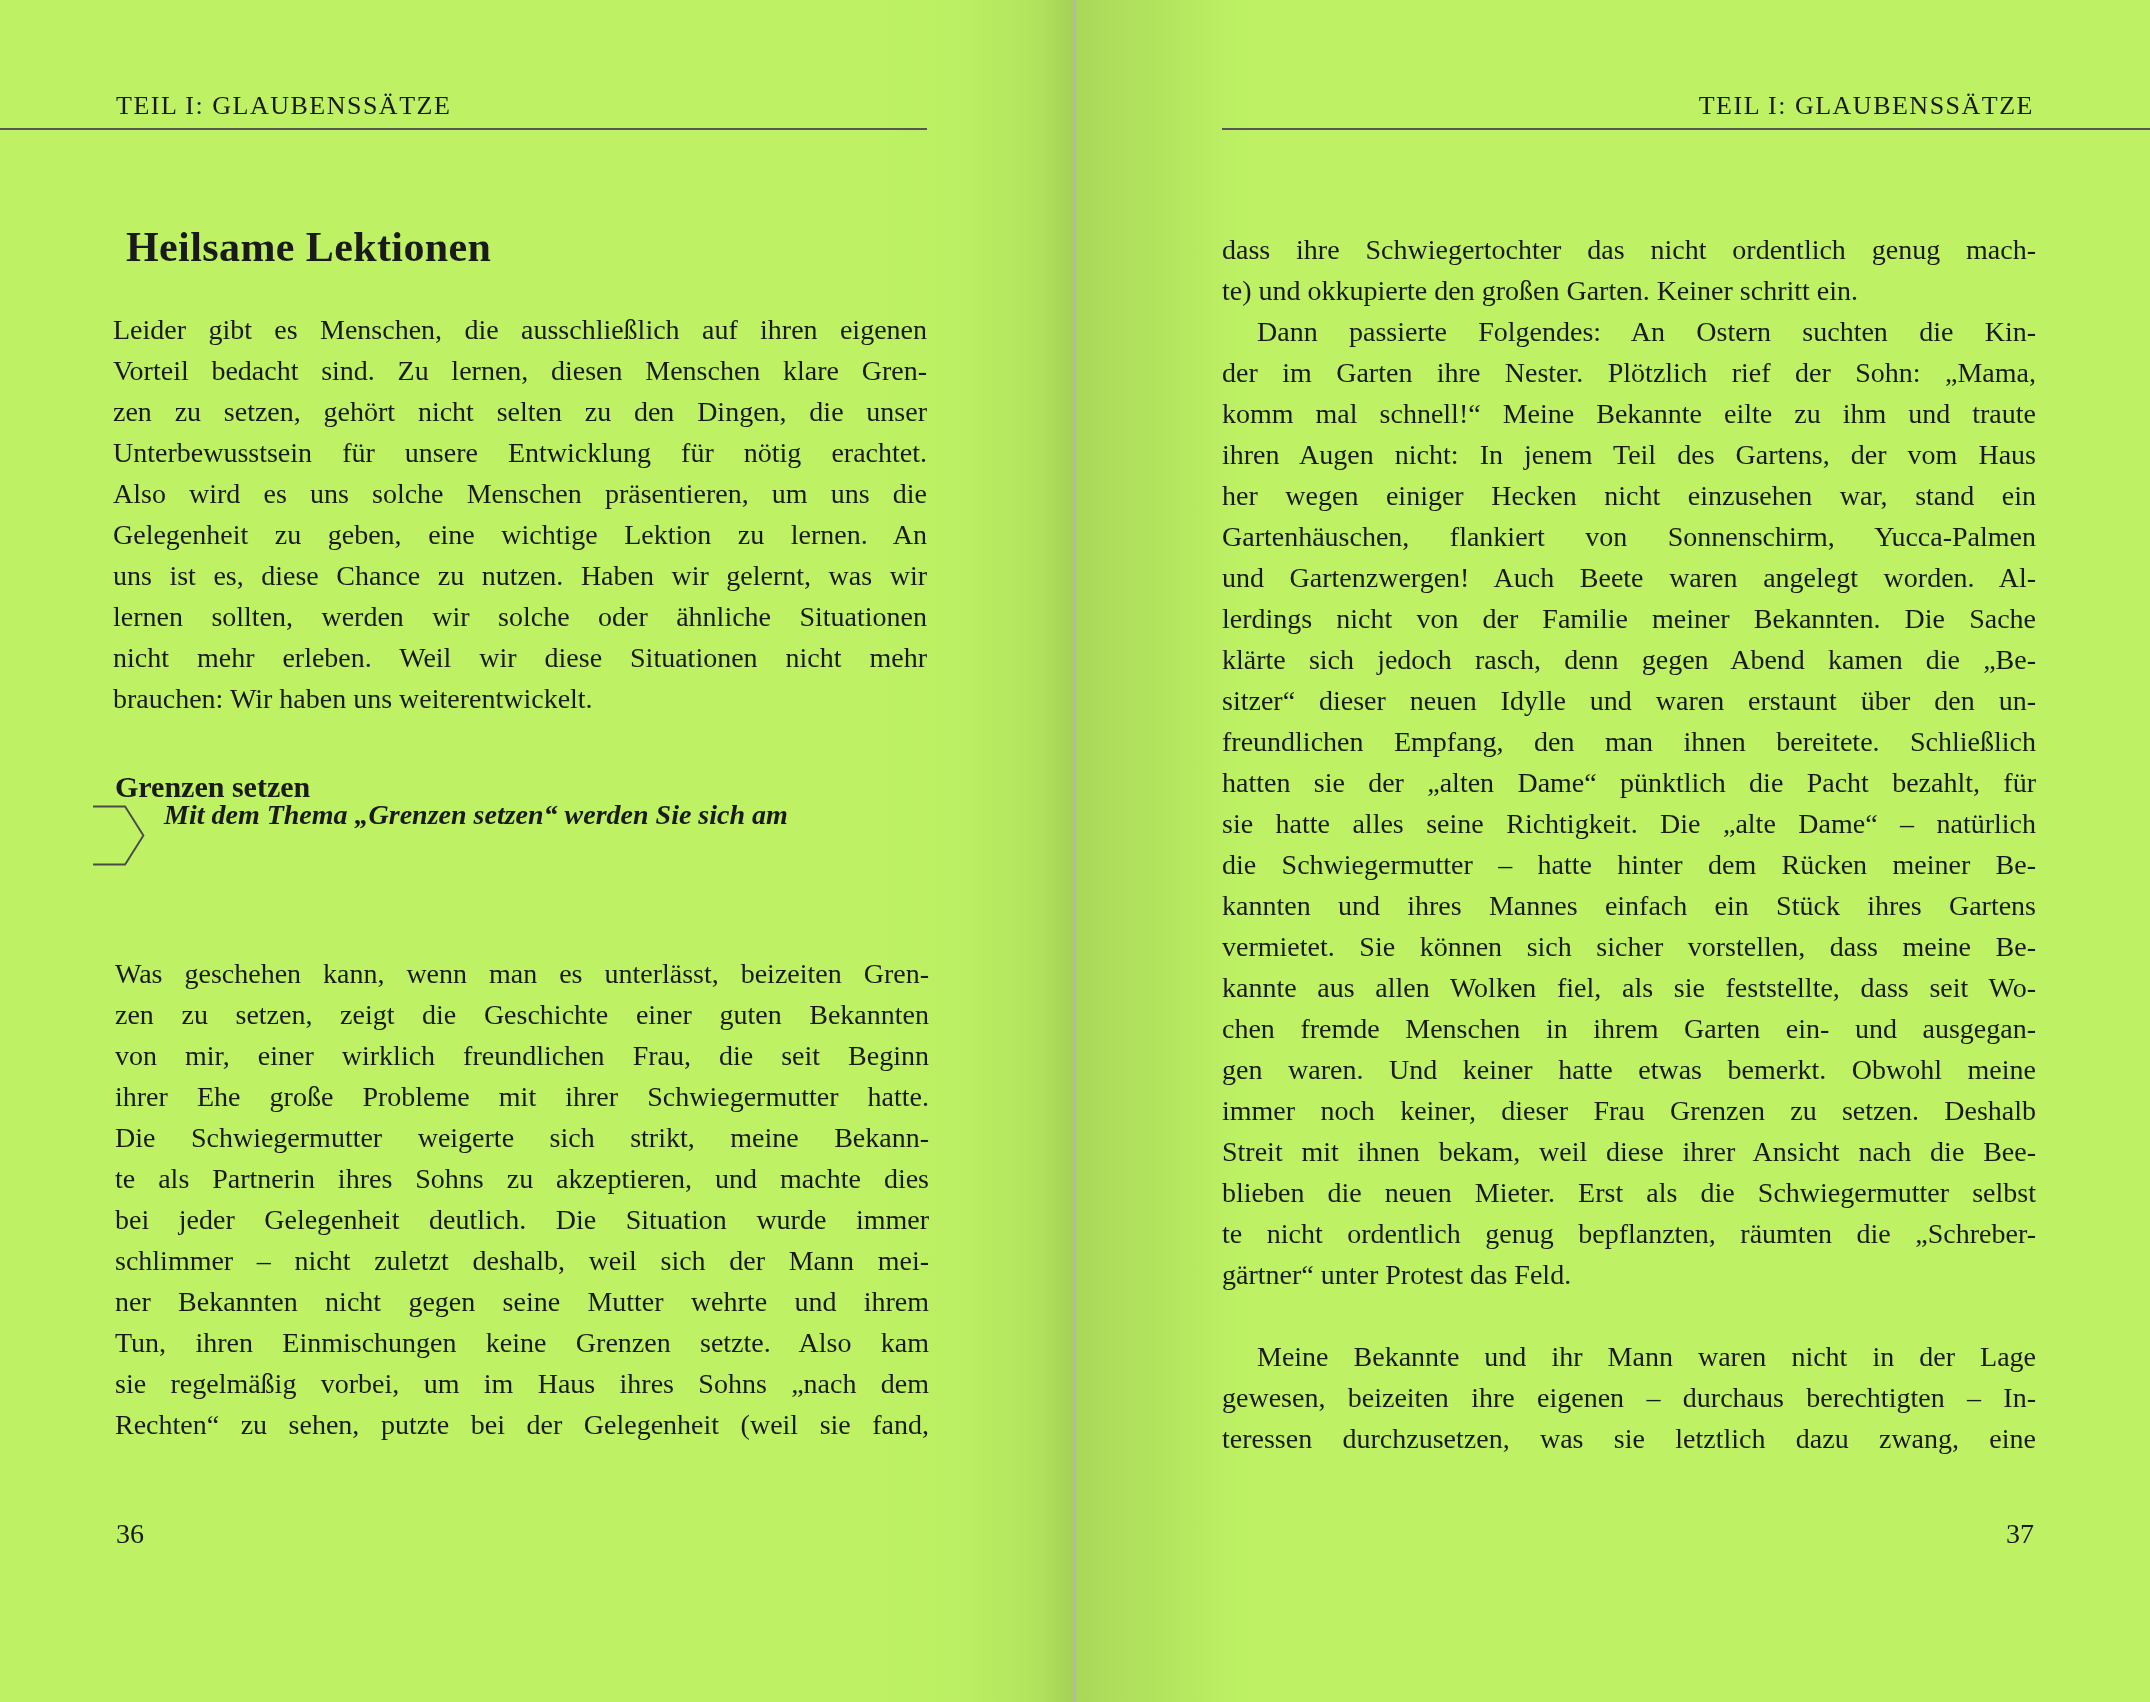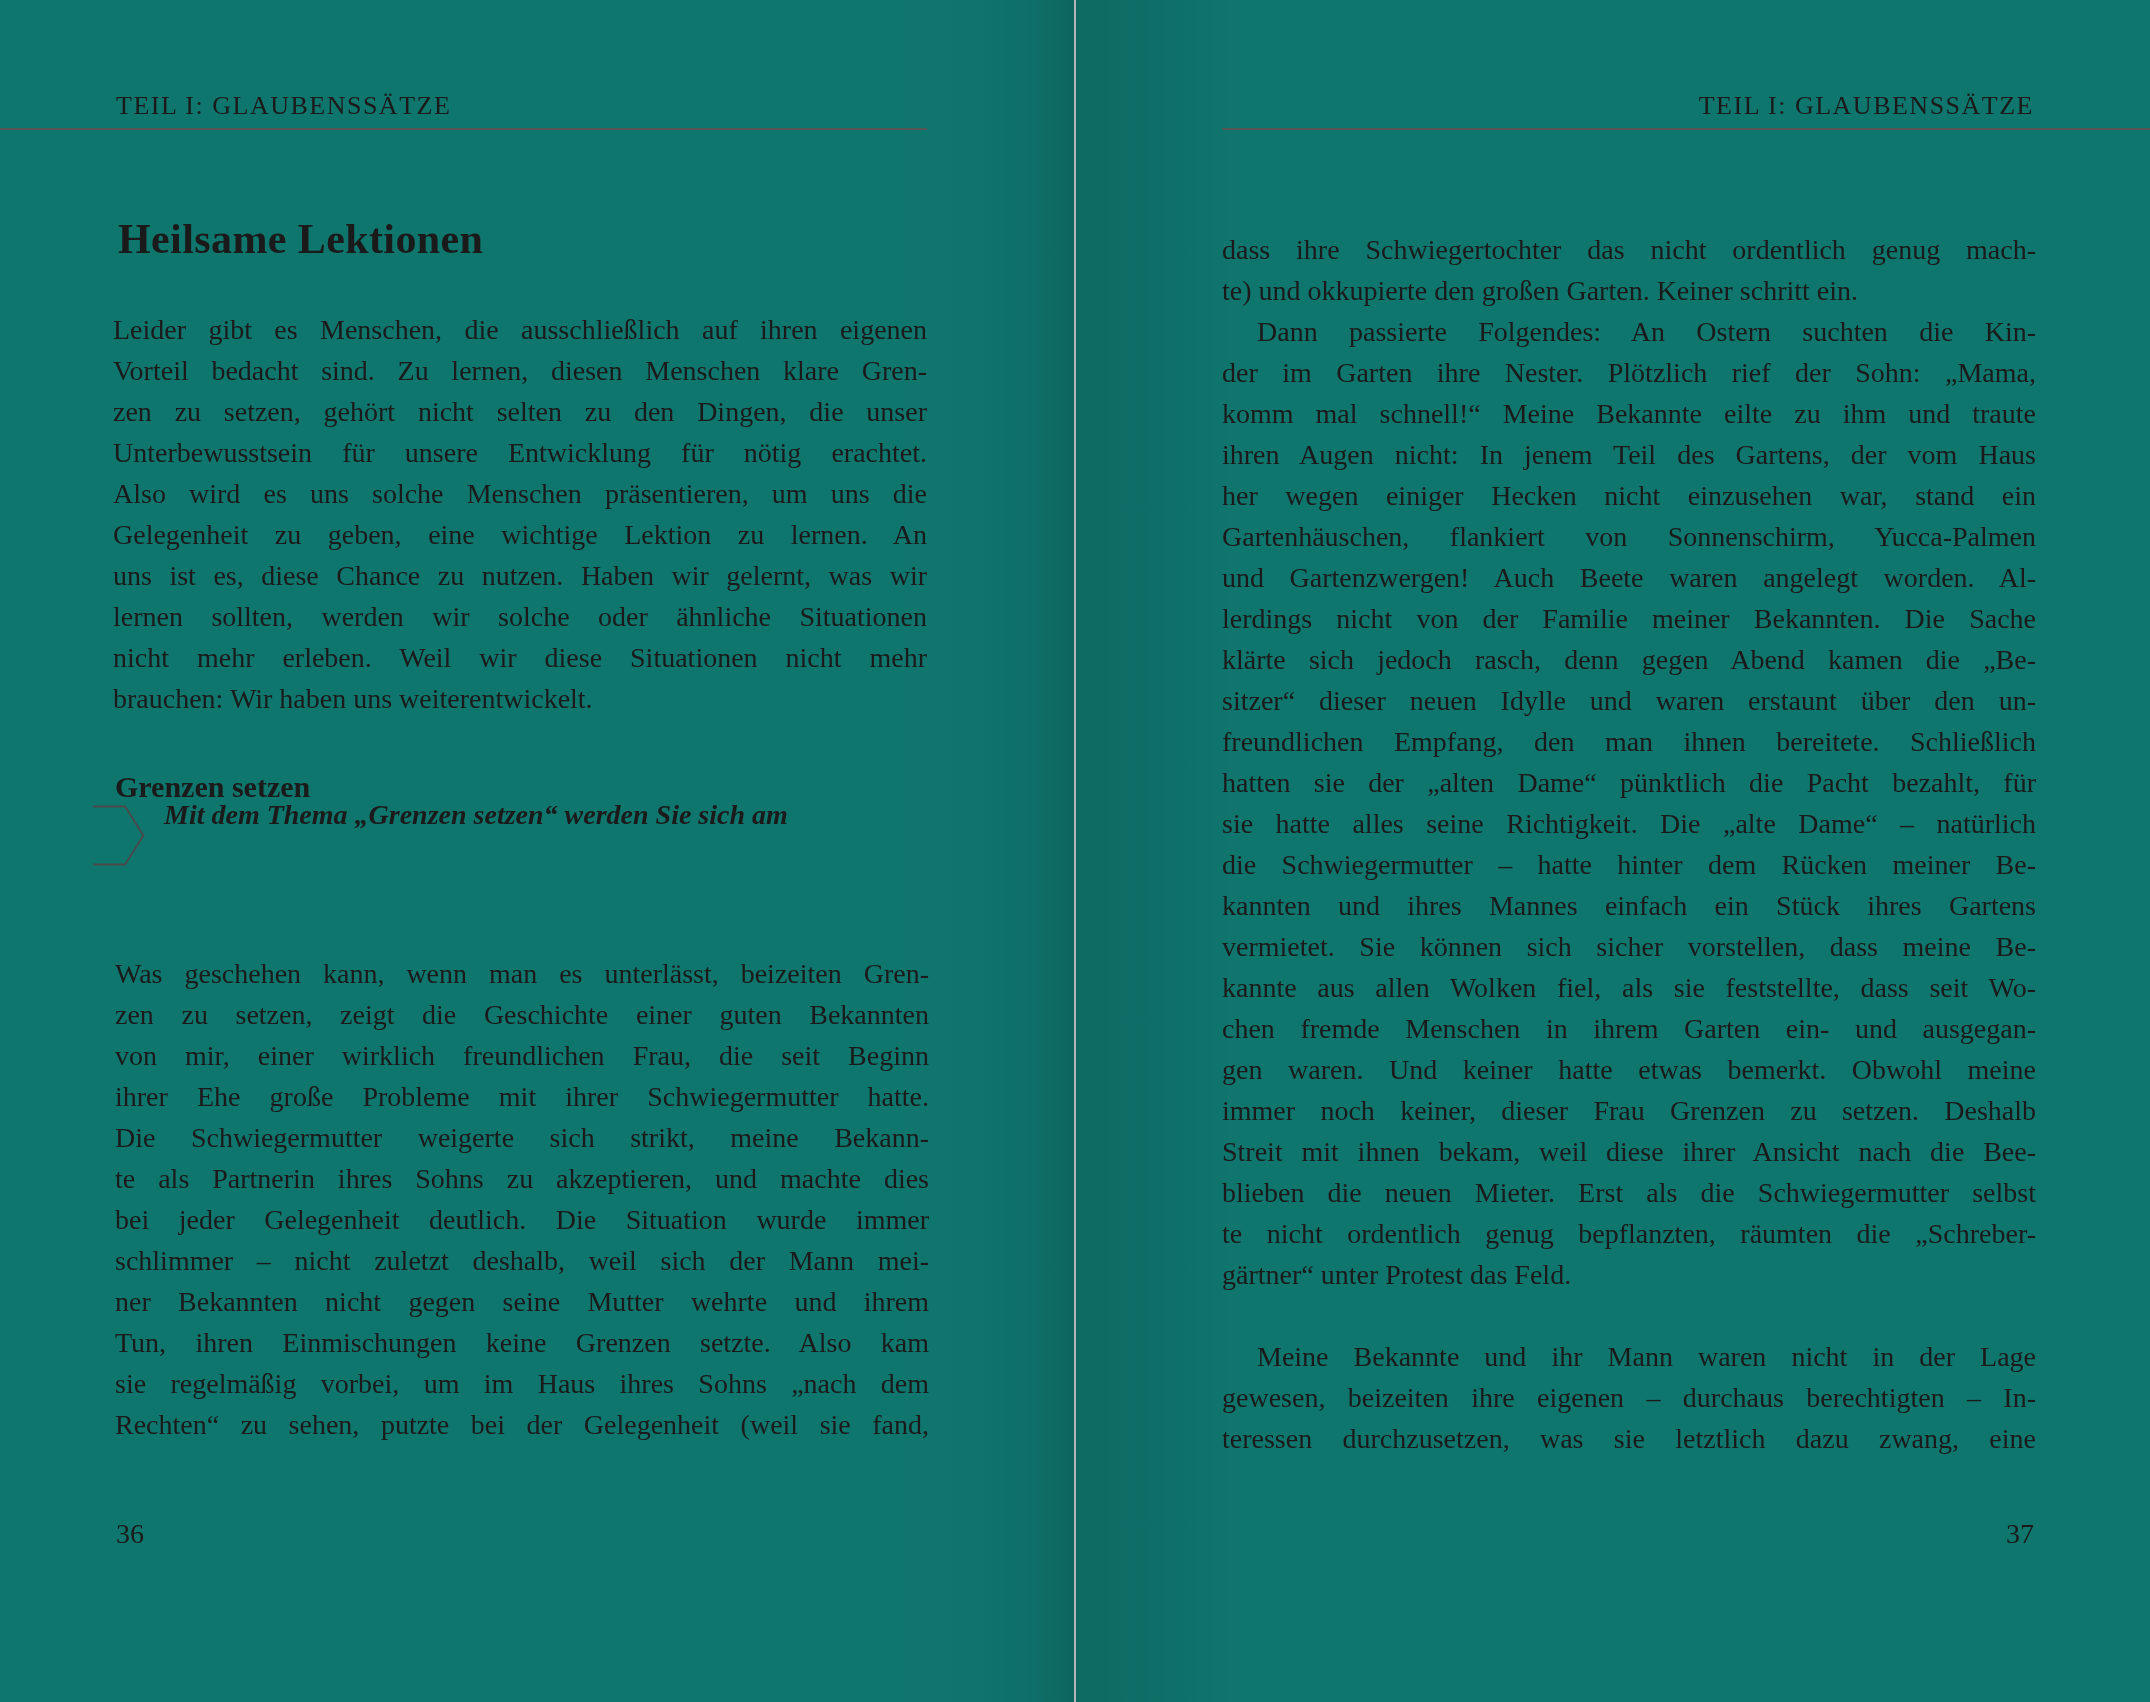--- a/index.html
+++ b/index.html
@@ -1,21 +1,21 @@
 <!DOCTYPE html>
 <html lang="de" style="font-size:12px"><head>
 <meta charset="utf-8">
 <style>
   html, body { margin: 0; padding: 0; background: #ffffff; }
 
   .spread {
     position: relative;
     width: 2151px;
     height: 1703px;
-    background: #0f766e;
+    background: #bef264;
     font-family: "Liberation Serif", serif;
     color: var(--text-color, #1a1a1a);
     overflow: hidden;
   }
 
   
   .gutter {
     position: absolute;
     left: 873px; top: 0;
     width: 379px; height: 100%;
@@ -54,21 +54,21 @@
     height: 1.5px;
     background: var(--rule-color, #565656);
   }
   .rule-left  { left: 0;      width: 927px; }
   .rule-right { left: 1222px; width: 929px; }
 
   
   .title {
     position: absolute;
     left: 114px; top: 211px;
-    margin: 4px;
+    margin: 12px;
     font-size: 42px;
     font-weight: bold;
     letter-spacing: 0.4px;
   }
   .subhead {
     position: absolute;
     left: 115px; top: 770px;
     margin: 0;
     font-size: 30px;
     font-weight: bold;

